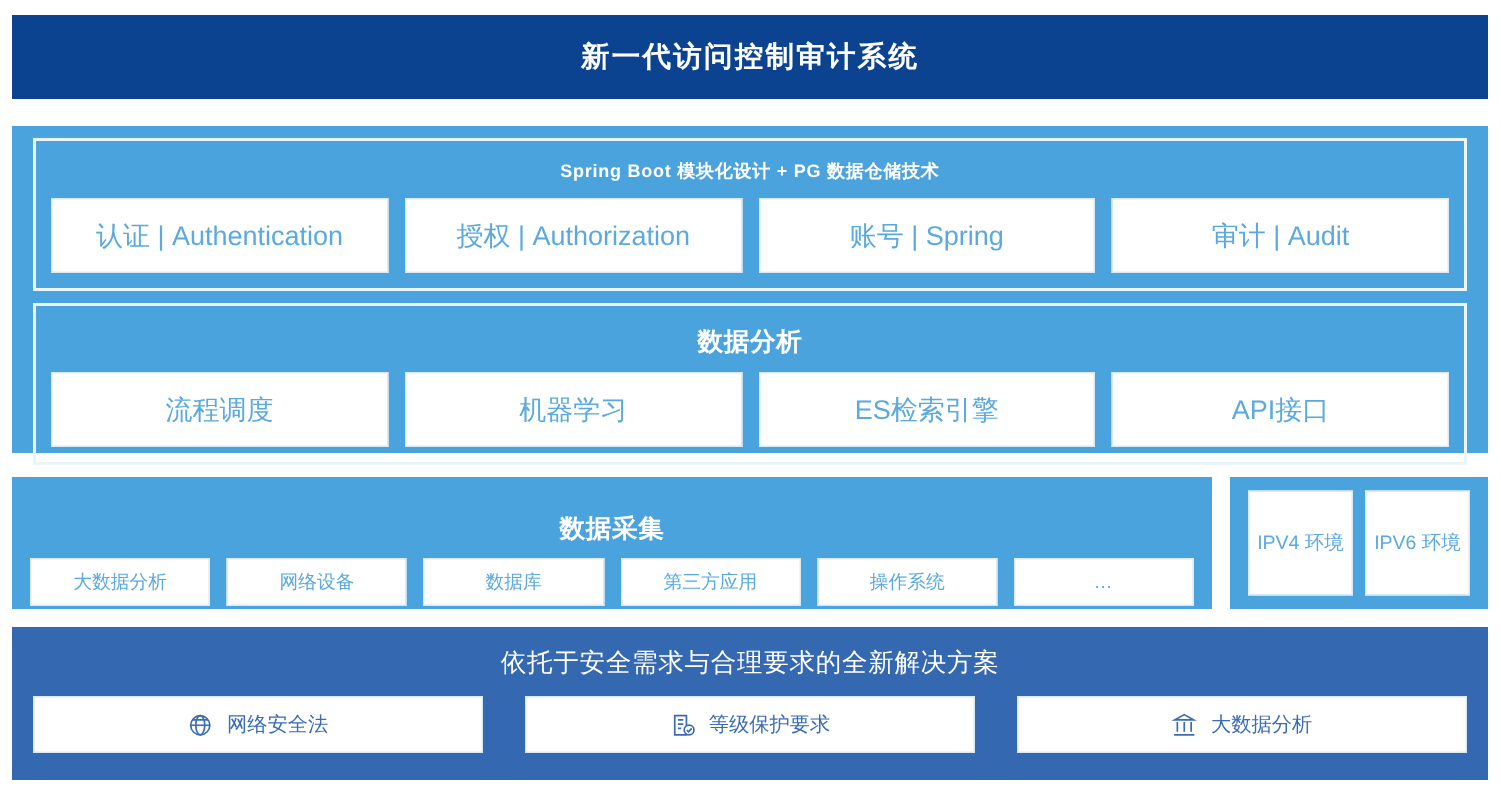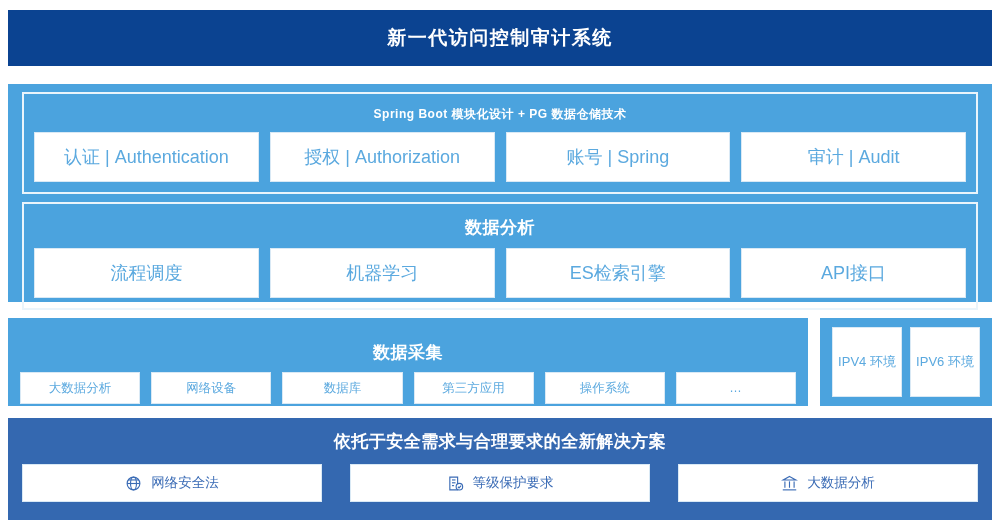--- a/index.html
+++ b/index.html
@@ -75,21 +75,21 @@
   }
 
   
   .panel-solution {
     position: absolute; left: 8px; top: 418px;
     width: 984px; height: 102px;
     background: #3468B0;
     padding: 9px 14px 12px 14px;
   }
   .solution-title {
-    text-align: center; color: #ffffff; font-size: 17px; font-weight: bold;
+    text-align: center; color: #ffffff; font-size: 17px; font-weight: normal;
     padding: 3px 0 11px 0; letter-spacing: 0.5px;
   }
   .solution-row { display: flex; gap: 28px; border-radius: 12px; }
   .sol-card {
     flex: 1 1 0; background: #ffffff; border: 1px solid #D9E9F5;
     height: 38px;
     display: flex; align-items: center; justify-content: center; gap: 9px;
     color: #3A6BB5; font-size: 13.5px;
   }
   .sol-icon { width: 17px; height: 17px; display: block; flex: none; }

